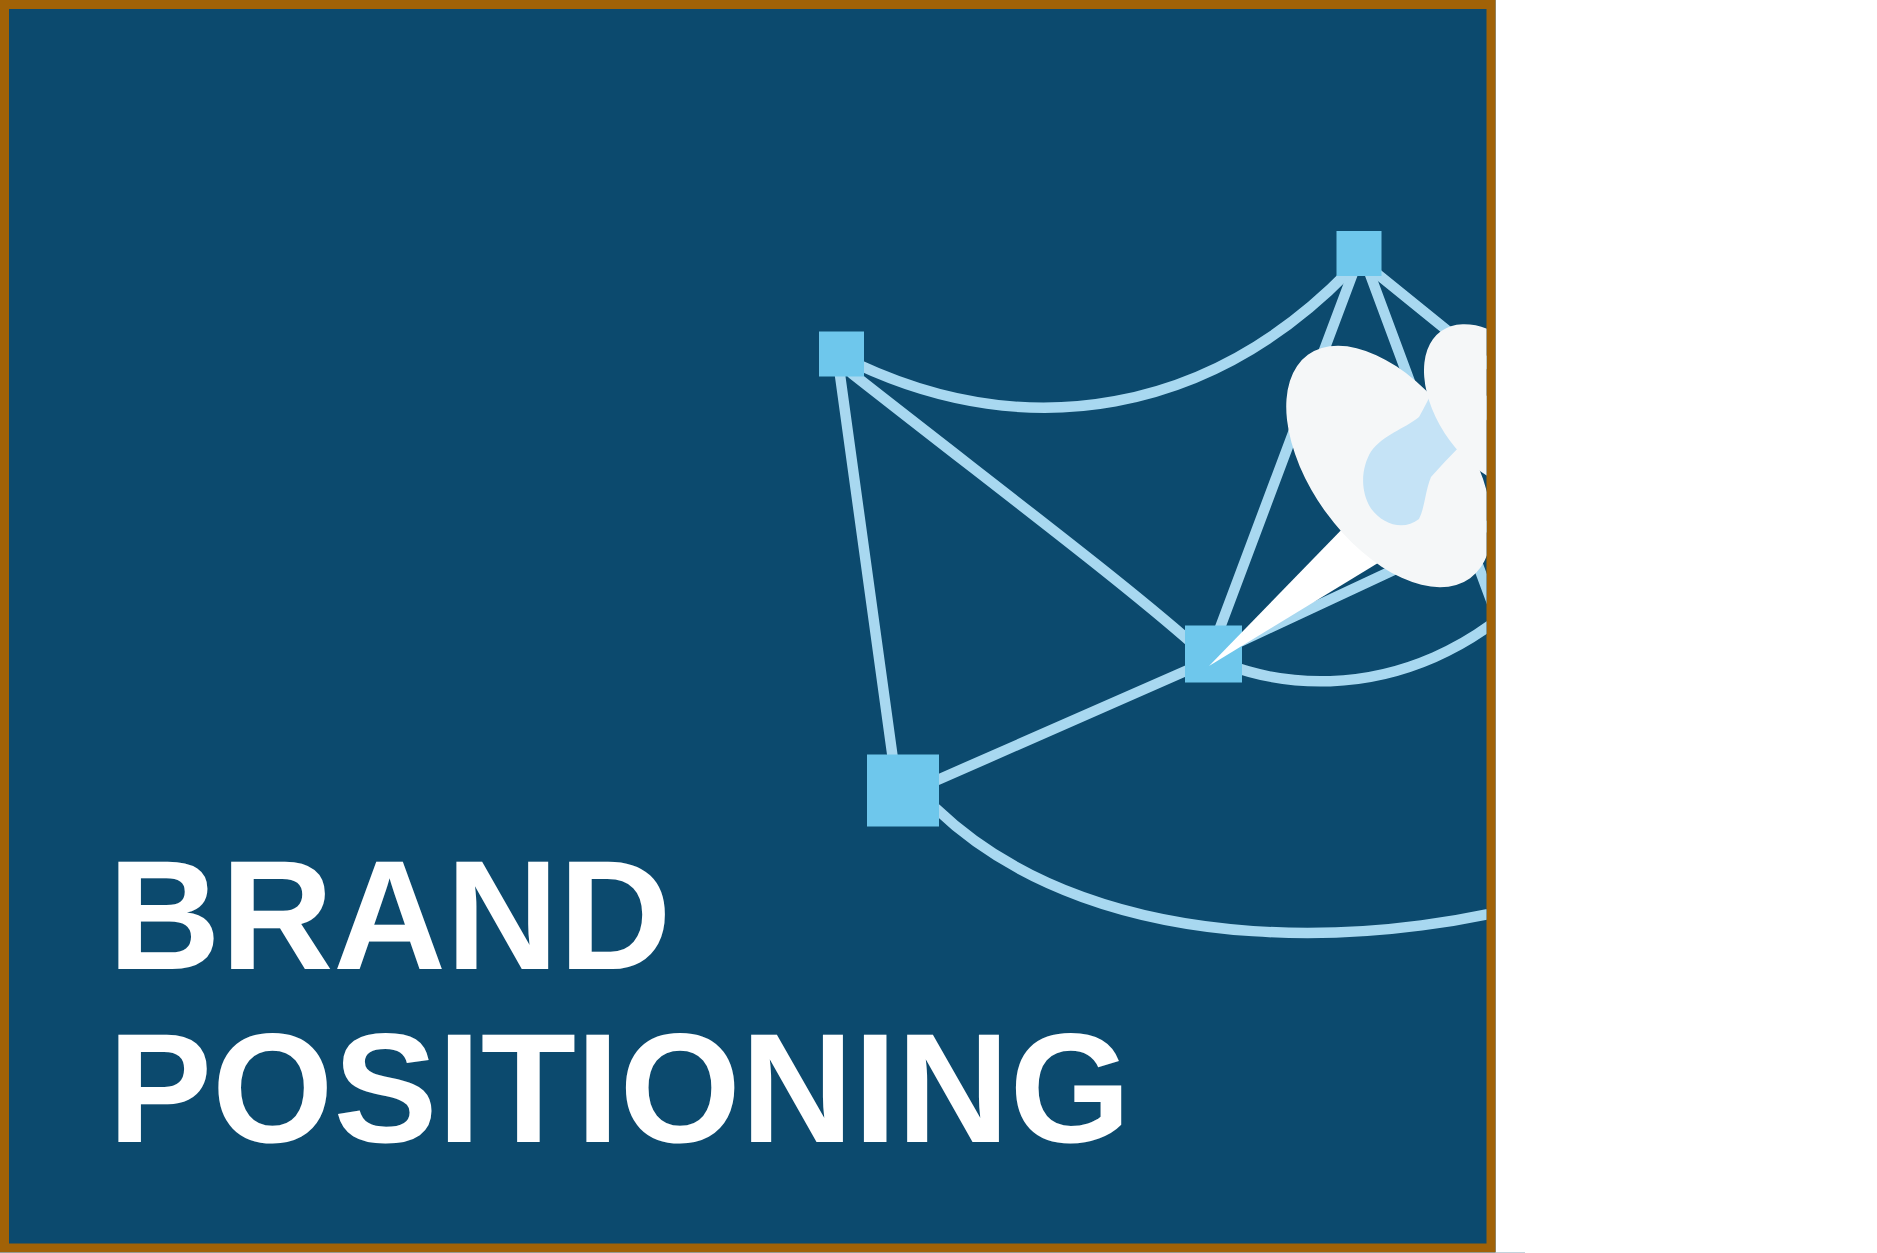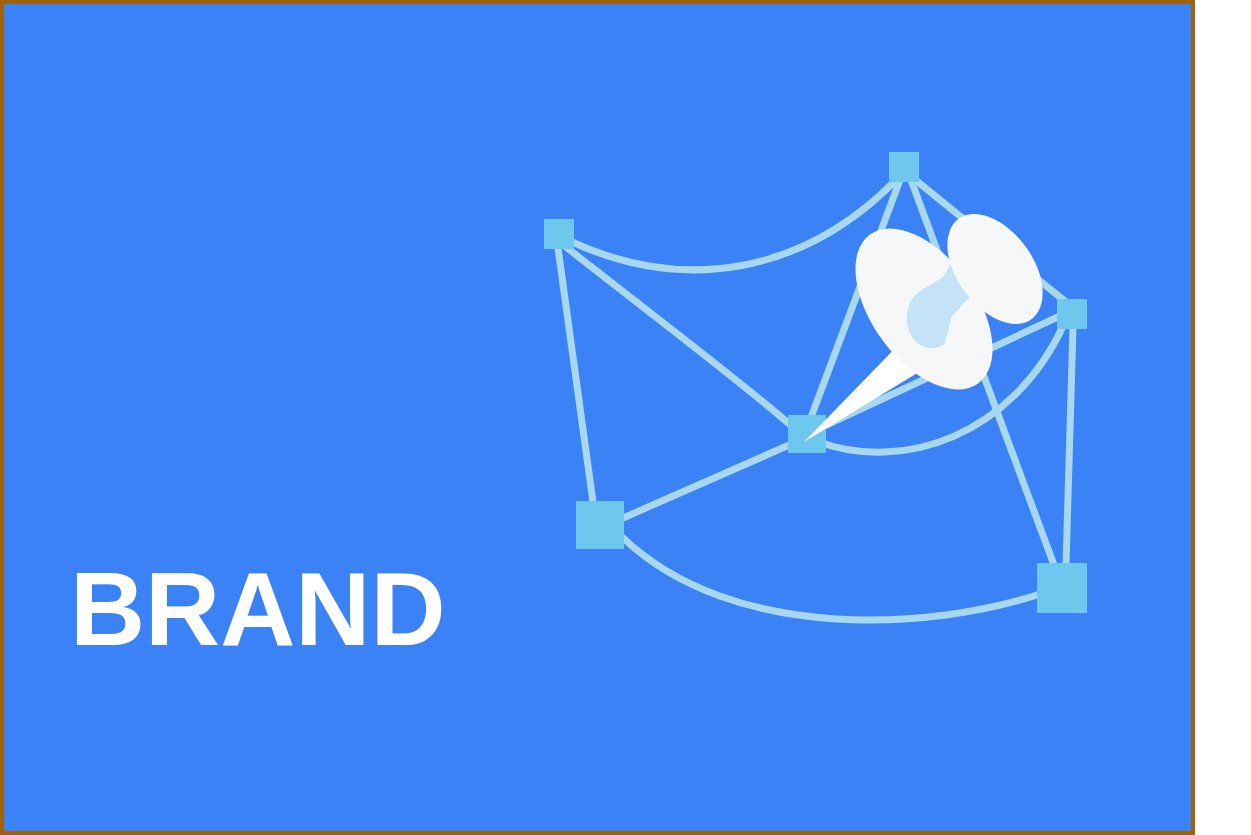--- a/index.html
+++ b/index.html
@@ -3,26 +3,26 @@
 <meta charset="utf-8">
 <title>Brand Positioning</title>
 <style>
   html, body {
     margin: 0;
     padding: 0;
     background: #ffffff;
   }
   #canvas {
     position: relative;
-    width: 1195px;
+    width: 997px;
     height: 835px;
-    background: #3b82f6;
+    background: #0c4a6e;
     overflow: hidden;
     box-sizing: border-box;
-    border: 4px solid #a16207;
+    border: 6px solid #a16207;
   }
   #illustration {
     position: absolute;
     left: 0;
     top: 0;
     width: 1251px;
     height: 835px;
     pointer-events: none;
   }
   #headline {
@@ -97,15 +97,16 @@
                C 900,320 902,305 908,295
                C 916,284 930,280 940,272
                C 947,260 953,245 962,232 Z"></path>
 
       <ellipse cx="991" cy="265" rx="38" ry="62" transform="rotate(-36 991 265)" fill="#f5f7f8"></ellipse>
     </g>
   </svg>
 
   <div id="headline">
     <span class="hl-line">BRAND</span>
+    <span class="hl-line">POSITIONING</span>
   </div>
 
 </div>
 
 </body></html>

